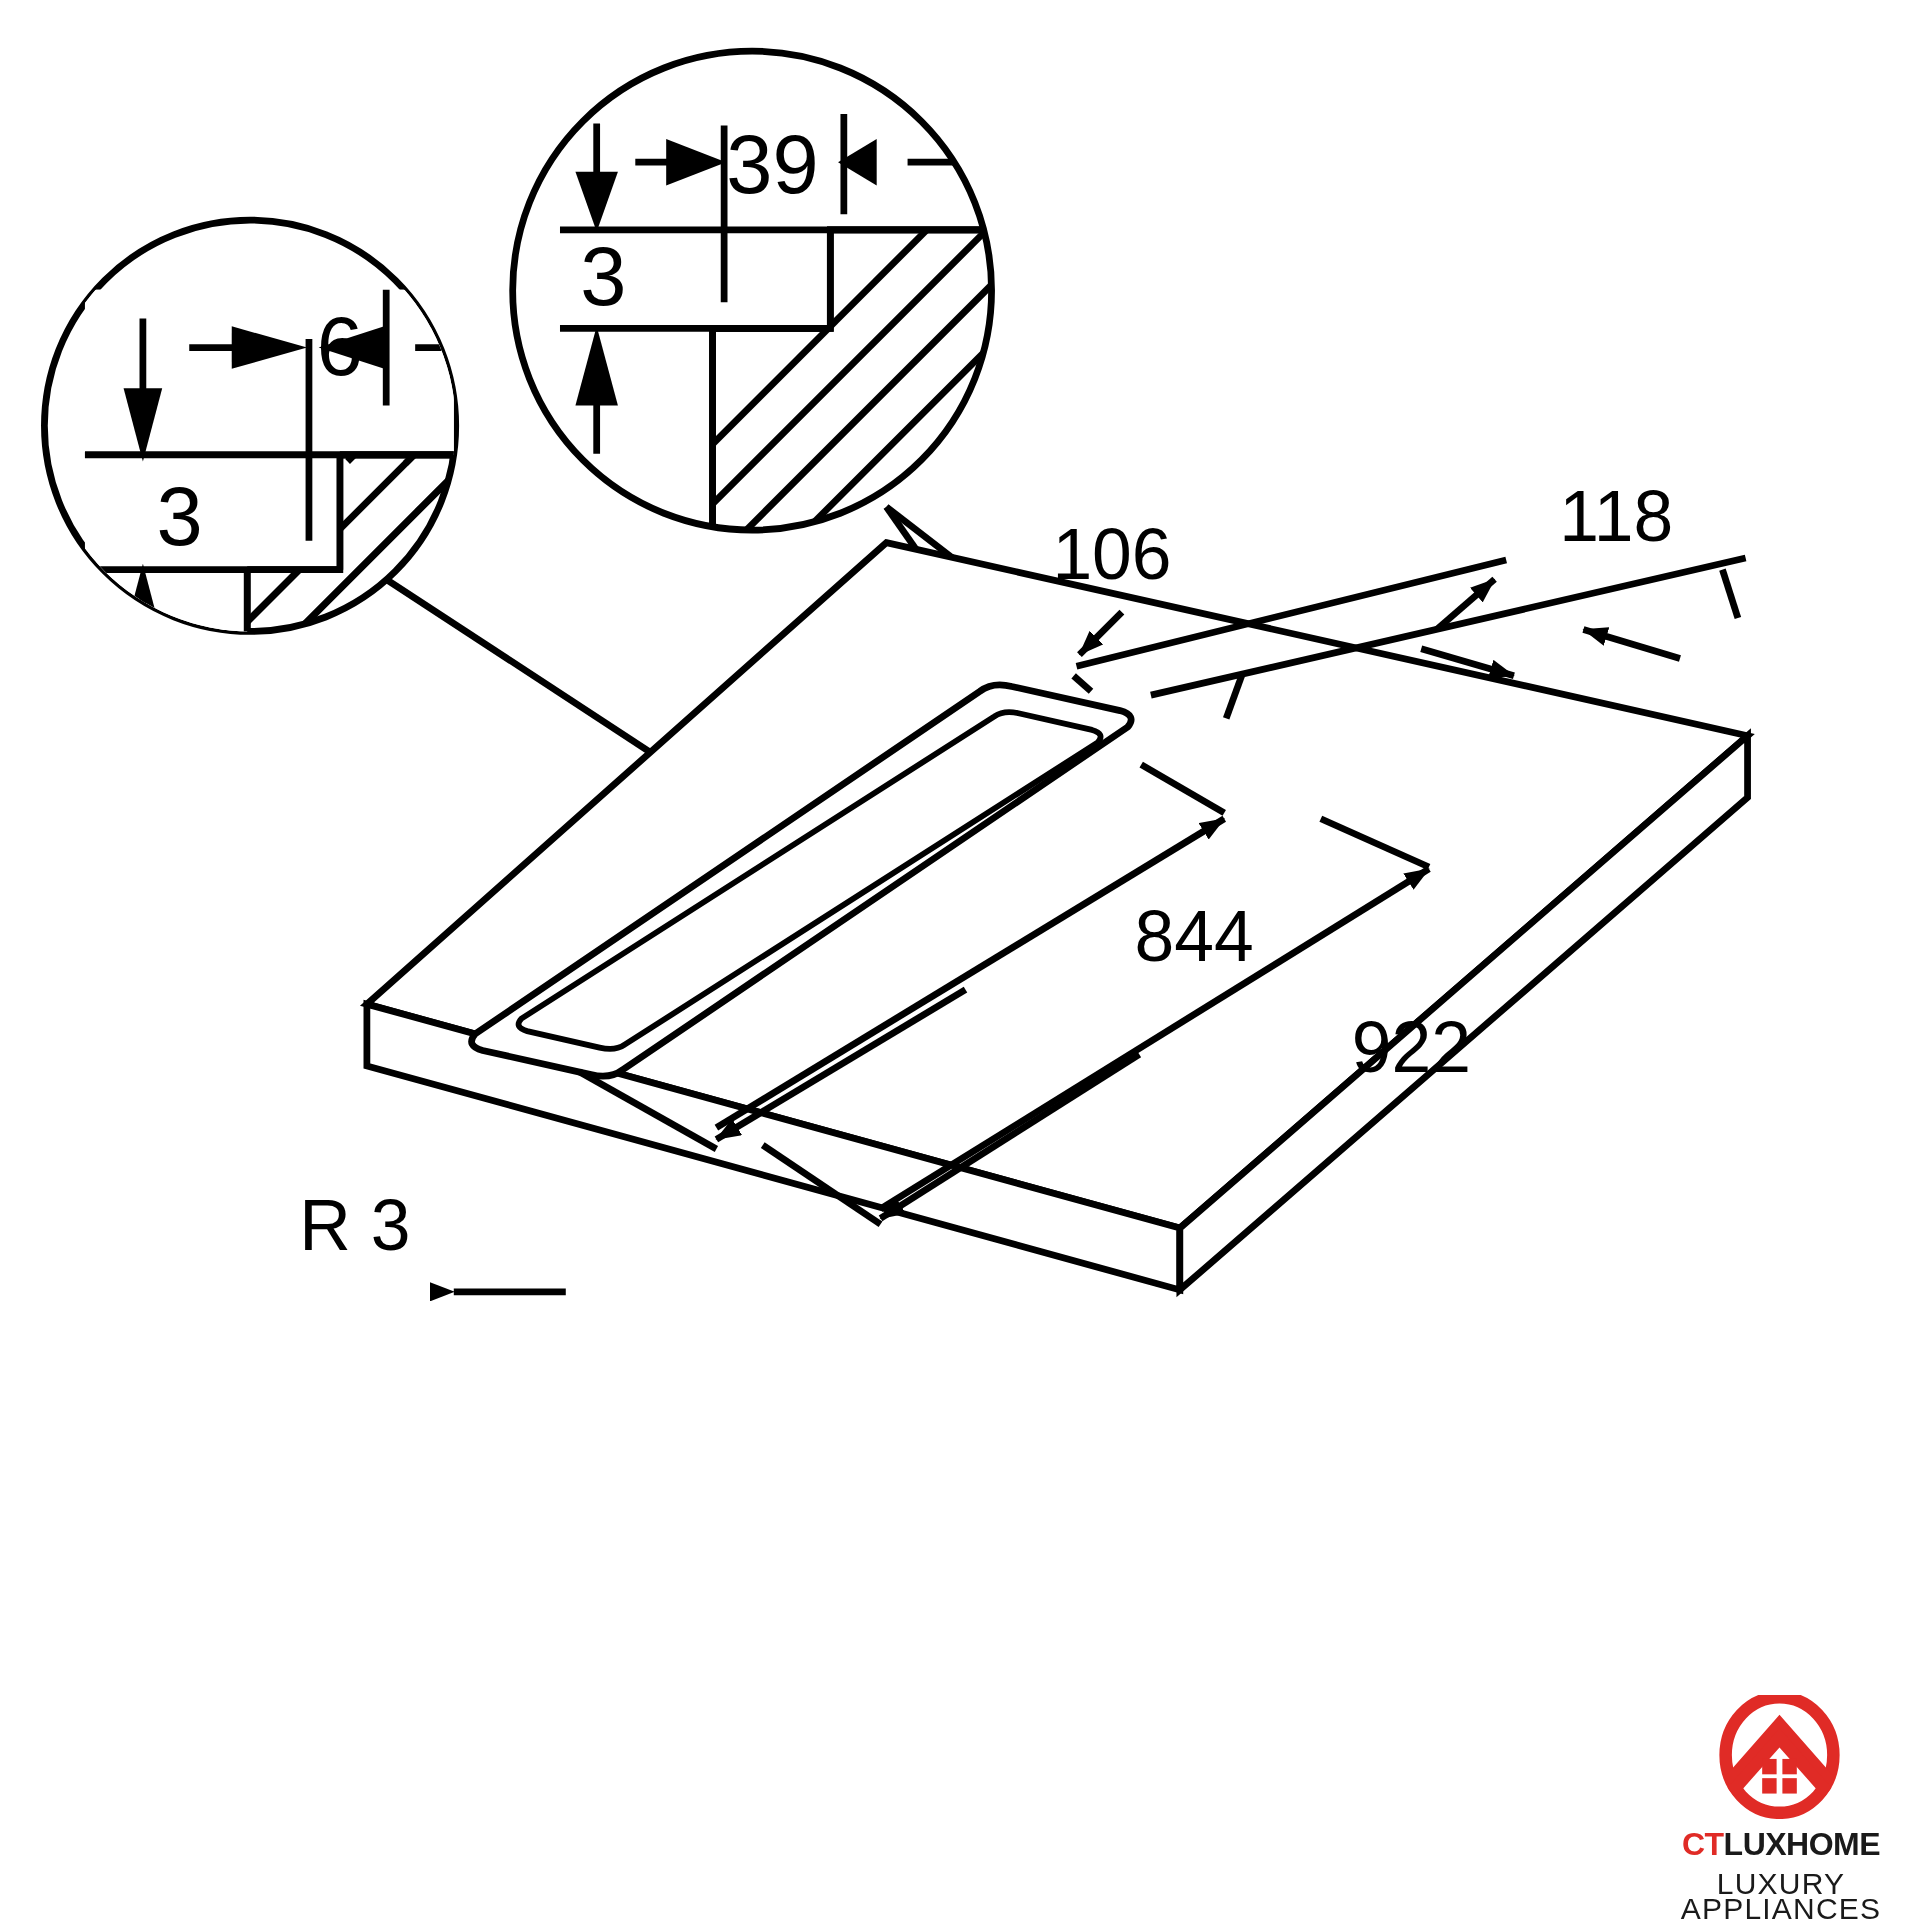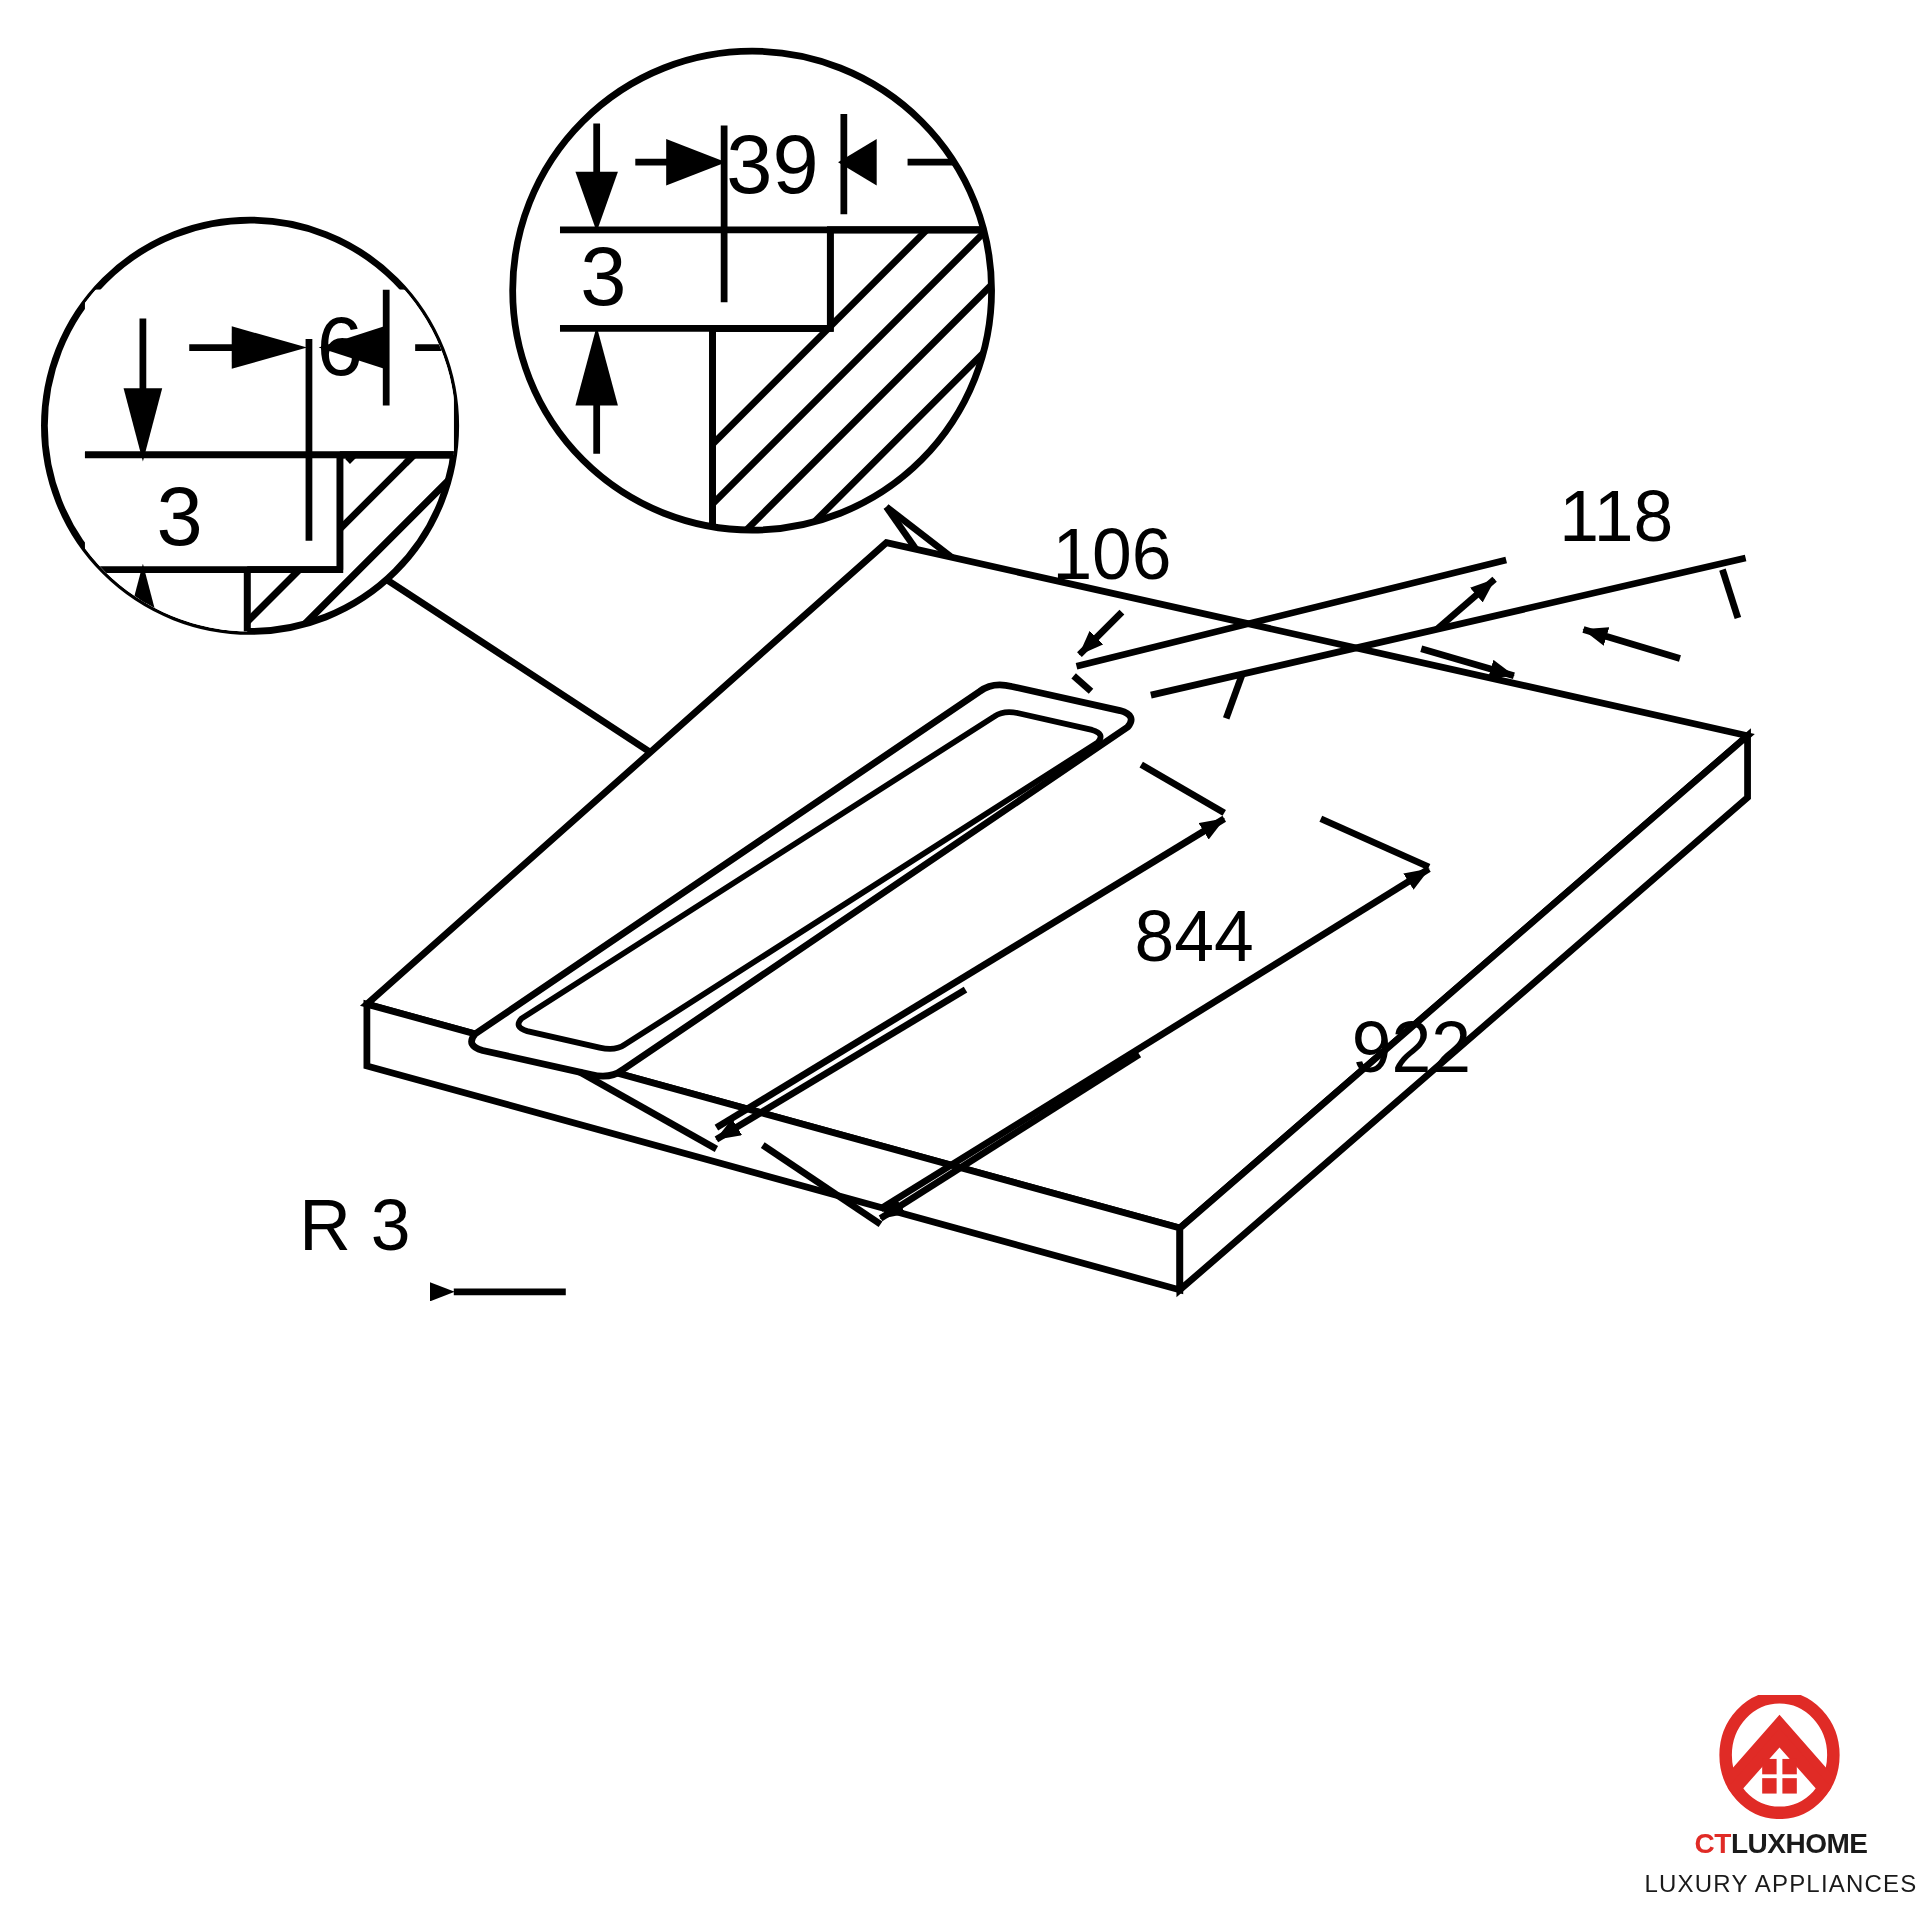--- a/index.html
+++ b/index.html
@@ -6,25 +6,25 @@
   body{width:1931px;height:1931px;position:relative;overflow:hidden;
        font-family:"Liberation Sans",sans-serif;color:#000;}
   #stage{position:absolute;left:0;top:0;width:1931px;height:1931px;}
   svg.drawing{position:absolute;left:0;top:0;width:1931px;height:1931px;display:block;}
   .cap{position:absolute;left:106px;top:1572px;width:1062px;
        font-size:62px;line-height:81px;letter-spacing:0px;color:#000;}
   .cap div{white-space:nowrap;}
   .logo{position:absolute;left:1641px;top:1695px;width:280px;height:224px;}
   .logo-mark{position:absolute;left:75px;top:0px;width:127px;height:124px;}
   .logo-word{position:absolute;left:0px;top:127px;width:280px;text-align:center;
-             font-size:28px;font-weight:bold;letter-spacing:-0.5px;line-height:44px;}
+             font-size:32px;font-weight:bold;letter-spacing:-0.5px;line-height:44px;}
   .logo-word .ct{color:#e02b26;}
   .logo-word .lux{color:#1a1a1a;}
   .logo-sub{position:absolute;left:0px;top:176px;width:280px;text-align:center;
-            font-size:24px;letter-spacing:1.2px;color:#1a1a1a;line-height:25px;}
+            font-size:30px;letter-spacing:1.2px;color:#1a1a1a;line-height:25px;}
 </style>
 </head>
 <body>
 
 <div id="stage">
 
   <svg class="drawing" viewBox="0 0 2000 2000">
     <defs>
       <marker id="ah" markerWidth="26" markerHeight="20" refX="25" refY="10" orient="auto" markerUnits="userSpaceOnUse">
         <path d="M0,0 L26,10 L0,20 Z" fill="#000"></path>

